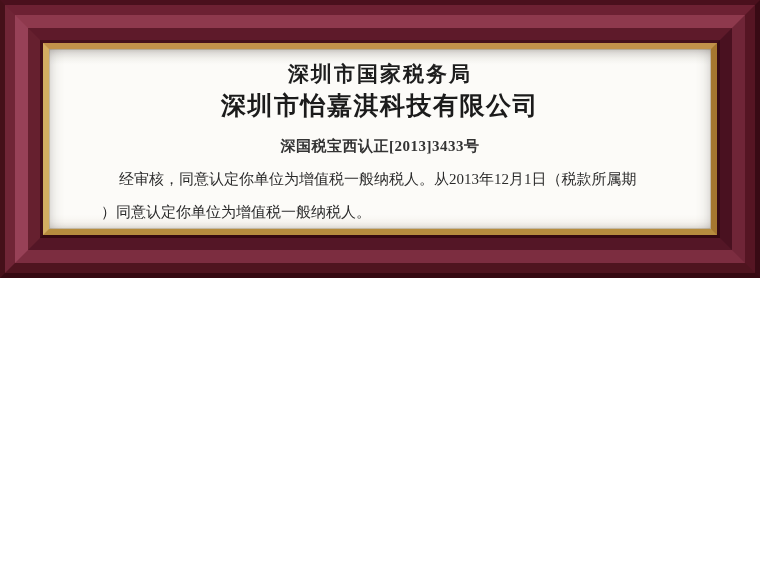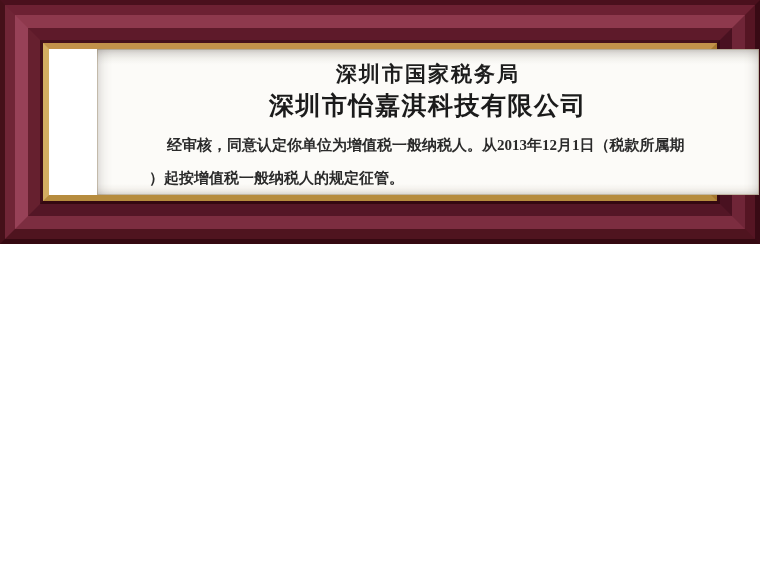--- a/index.html
+++ b/index.html
@@ -20,64 +20,64 @@
     position:relative;width:100%;height:100%;box-sizing:border-box;
     background:linear-gradient(180deg,#ecebe7 0px,#fcfbf8 16px,#fcfbf8 92%,#f3f0ea 100%);
     box-shadow:inset 0 0 0 1px rgba(130,100,50,.28),
                inset 0 10px 12px -9px rgba(90,80,75,.40),
                inset 12px 0 14px -11px rgba(90,80,75,.30),
                inset -12px 0 14px -11px rgba(90,80,75,.30),
                inset 0 -8px 10px -8px rgba(90,80,75,.28);
     padding:10px 52px 0 52px;
     color:#262626;
     overflow:hidden;
-    margin-left:48px;
   }
   .issuer{
     margin:0;text-align:center;font-size:21px;line-height:30px;
     font-weight:bold;color:#1d1d1d;letter-spacing:2px;white-space:nowrap;
   }
   .cert-title{
     margin:0;text-align:center;font-size:25px;line-height:34px;
     font-weight:bold;color:#1b1b1b;letter-spacing:1.5px;white-space:nowrap;
   }
   .docnum{
     margin:12px 0 0 0;text-align:center;font-size:15px;line-height:22px;
     font-weight:bold;color:#333;letter-spacing:.5px;white-space:nowrap;
   }
   .addressee{
     margin:10px 0 0 0;font-size:15px;line-height:30px;color:#2e2e2e;white-space:nowrap;
   }
   .bodyline{
-    margin:0;font-size:15px;line-height:33px;color:#2a2a2a;white-space:nowrap;font-weight:bold;
+    margin:0;font-size:15px;line-height:33px;color:#2a2a2a;white-space:nowrap;
   }
   .bodyline.first{margin-top:6px;}
   .indent{text-indent:1.2em;}
 </style>
 </head>
 <body>
 
 <div class="stage">
   <div class="f1">
     <div class="f2">
       <div class="f3">
         <div class="f4">
           <div class="f5">
             <div class="gold">
               <div class="paper">
 
                 <h1 class="issuer">深圳市国家税务局</h1>
 
                 <h2 class="cert-title">深圳市怡嘉淇科技有限公司</h2>
 
+                <div class="docnum">深国税宝西认正[2013]3433号</div>
 
 
                 <p class="bodyline first indent">经审核，同意认定你单位为增值税一般纳税人。从2013年12月1日（税款所属期</p>
 
-                <p class="bodyline">）起按增值税一般纳税人的规定征管。</p>
+                <p class="bodyline">）同意认定你单位为增值税一般纳税人。</p>
 
 
               </div>
             </div>
           </div>
         </div>
       </div>
     </div>
   </div>
 </div>

